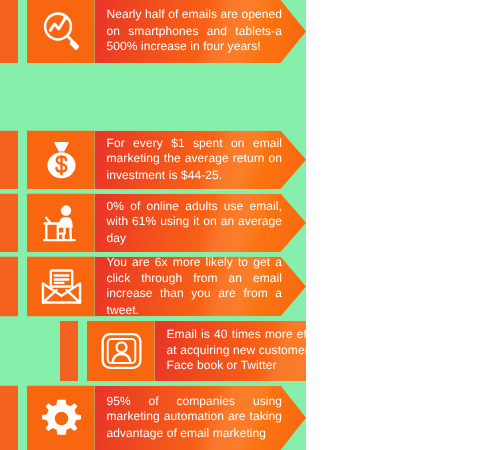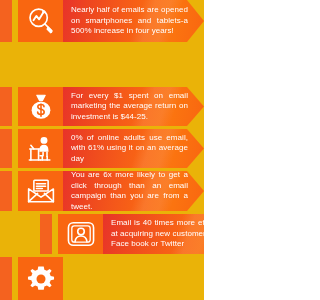--- a/index.html
+++ b/index.html
@@ -98,21 +98,21 @@
     font-size: 8px;
     line-height: 10.5px;
     text-align: justify;
     padding: 0 16px 0 8px;
     letter-spacing: 0.05px;
   }
 </style>
 </head>
 <body>
 
-<div id="infographic" style="width: 204px; height: 300px; background: #eab308;">
+<div id="infographic" style="width: 204px; height: 300px; background: #86efac;">
     <div class="band" style="top: 0px; height: 42px;">
       <div class="edge-tab" style="background: rgb(244, 98, 31);"></div>
       <div class="icon-box" style="background: rgb(249, 102, 16);">
         <span>
     <svg viewBox="0 0 32 32" fill="none" stroke="#ffffff" stroke-width="1.8" stroke-linecap="round" stroke-linejoin="round">
       <circle cx="13.5" cy="12.5" r="9.2"></circle>
       <line x1="20.2" y1="19.2" x2="27.5" y2="26.6"></line>
       <path d="M23.5 22.4 L27.4 26.3 A1.6 1.6 0 0 1 26.3 28.6 L22.4 24.7 Z" fill="#ffffff" stroke-width="1.2"></path>
       <polyline points="8,15.2 11,10.6 14,14.2 18.6,6.6" stroke-width="2"></polyline>
       <circle cx="18.9" cy="6.2" r="1.7" fill="#ffffff" stroke="none"></circle>
@@ -175,21 +175,21 @@
       <line x1="11.2" y1="11.0" x2="20.8" y2="11.0"></line>
       <line x1="11.2" y1="13.4" x2="17.4" y2="13.4"></line>
       <path d="M2.8 13.8 L2.8 27.4 L29.2 27.4 L29.2 13.8
                L16.0 22.6 Z"></path>
       <path d="M2.8 27.4 L12.4 18.6"></path>
       <path d="M29.2 27.4 L19.6 18.6"></path>
     </svg>
         </span>
       </div>
       <div class="text-plaque">
-        <div class="stat-text" style="color: rgb(255, 255, 255);">You are 6x more likely to get a click through than an email campaign than you are from a tweet.</div>
+        <div class="stat-text" style="color: rgb(255, 255, 255);">You are 6x more likely to get a click through from an email increase than you are from a tweet.</div>
       </div>
     </div>
     <div class="band" style="top: 214px; height: 40px; margin-left: 40px;">
       <div class="edge-tab" style="background: rgb(244, 98, 31);"></div>
       <div class="icon-box" style="background: rgb(249, 102, 16);">
         <span>
     <svg viewBox="0 0 32 32" fill="none" stroke="#ffffff" stroke-width="1.7" stroke-linecap="round" stroke-linejoin="round">
       <rect x="2.6" y="4.0" width="26.8" height="24.0" rx="5.2"></rect>
       <rect x="6.2" y="7.4" width="19.6" height="17.2" rx="2.6" stroke-width="1.4"></rect>
       <circle cx="16" cy="13.4" r="3.5"></circle>
@@ -211,14 +211,17 @@
                a10.6 10.6 0 0 1-1.1 2.7 l2.1 3.0 -2.0 2.0 -3.0-2.1
                a10.6 10.6 0 0 1-2.7 1.1 l-0.7 3.6 -2.9 0 -2.9 0 -0.7-3.6
                a10.6 10.6 0 0 1-2.7-1.1 l-3.0 2.1 -2.0-2.0 2.1-3.0
                a10.6 10.6 0 0 1-1.1-2.7 l-3.6-0.7 0-2.9 3.6-0.7
                a10.6 10.6 0 0 1 1.1-2.7 l-2.1-3.0 2.0-2.0 3.0 2.1
                a10.6 10.6 0 0 1 2.7-1.1 l0.7-3.6 Z"></path>
       <circle cx="16" cy="16" r="4.8" fill="#f96610"></circle>
     </svg>
         </span>
       </div>
+      <div class="text-plaque">
+        <div class="stat-text" style="color: rgb(255, 255, 255);">95% of companies using marketing automation are taking advantage of email marketing</div>
+      </div>
     </div>
   </div>
 
 </body></html>

